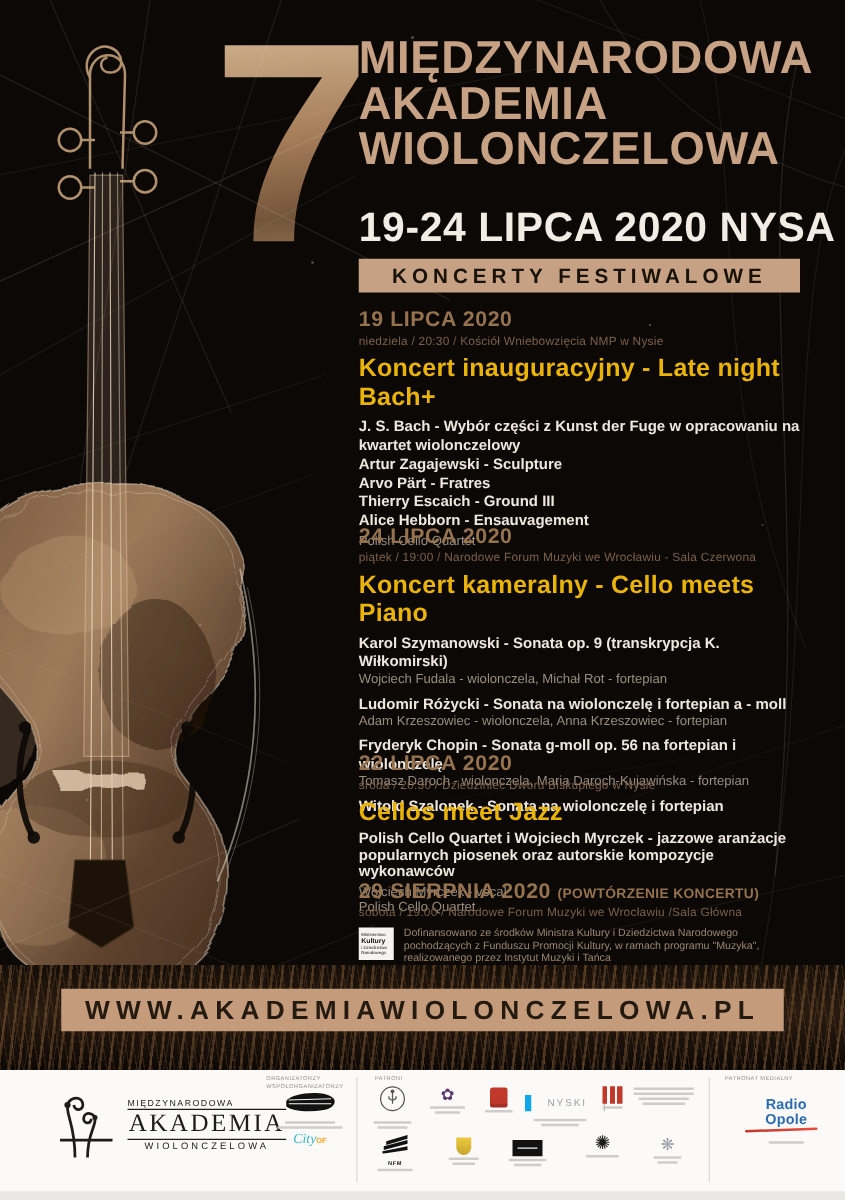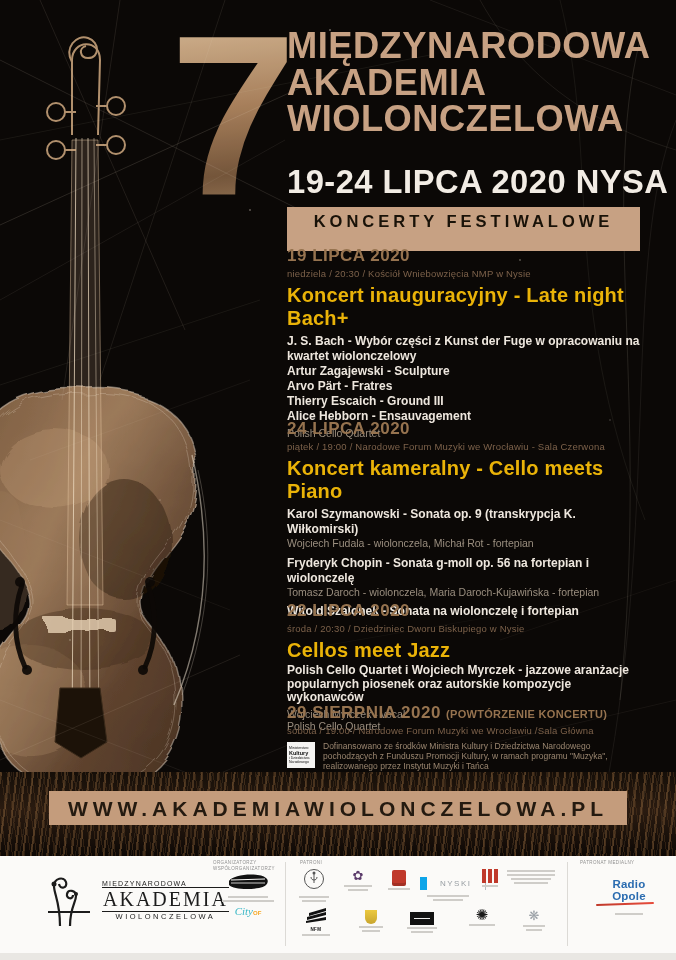--- a/index.html
+++ b/index.html
@@ -21,21 +21,21 @@
       background:linear-gradient(175deg,#e2c29c 0%,#b58a63 45%,#7d5c3f 80%,#a3815f 100%);
       -webkit-background-clip:text;background-clip:text;-webkit-text-fill-color:transparent;color:#b6906c;
       text-shadow:none;opacity:.92;}
 
   
   .title-block{position:absolute;left:287px;top:28px;z-index:5;}
   .title-line{font-size:37px;line-height:36.5px;font-weight:bold;color:#c7a183;letter-spacing:.5px;
               transform:scaleX(.98);transform-origin:left;}
   .date-loc{position:absolute;left:287px;top:163px;z-index:5;font-size:33px;font-weight:bold;
             color:#f2ece4;letter-spacing:.5px;transform:scaleX(.99);transform-origin:left;}
-  .banner{position:absolute;left:287px;top:207px;z-index:5;width:353px;height:44px;line-height:29px;
+  .banner{position:absolute;left:287px;top:207px;z-index:5;width:353px;height:27px;line-height:29px;
           background:#c7a183;color:#191208;font-size:16.5px;font-weight:bold;letter-spacing:4px;
           text-align:center;}
 
   
   .concert{position:absolute;left:287px;width:354px;z-index:5;}
   .c-date{font-size:17px;font-weight:bold;color:#96734f;letter-spacing:.5px;}
   .c-date .note{font-size:11px;letter-spacing:.3px;}
   .c-details{font-size:9.5px;color:#7c614a;margin-top:2px;letter-spacing:.2px;}
   .c-title{font-size:20px;font-weight:bold;color:#eab308;margin:5px 0 4px 0;letter-spacing:.2px;}
   .work{font-size:12px;font-weight:bold;color:#eee7de;line-height:15px;}
@@ -62,21 +62,21 @@
   .footer .strip{position:absolute;left:0;bottom:0;width:676px;height:7px;background:#e9e7e3;}
   .vdiv{position:absolute;top:6px;width:1px;height:84px;background:#dcdad6;}
   .org-logo{position:absolute;left:40px;top:16px;display:flex;align-items:center;gap:4px;}
   .org-text .l1{font-size:7px;letter-spacing:1.2px;color:#1c1c1c;}
   .org-text .l2{font-family:"Liberation Serif",serif;font-size:20px;letter-spacing:2px;color:#1c1c1c;
                 border-top:1px solid #1c1c1c;border-bottom:1px solid #1c1c1c;padding:0 1px;}
   .org-text .l3{font-size:7.5px;letter-spacing:2.5px;color:#1c1c1c;text-align:center;}
   .col-h{position:absolute;font-size:4.5px;color:#8f8f8f;letter-spacing:.4px;line-height:5.5px;}
   .cap{height:2px;background:#cfcdc9;margin:2px auto 0 auto;}
   .litem{position:absolute;text-align:center;}
-  .nyski{font-size:8px;color:#989ea3;letter-spacing:1.5px;border-left:7px solid #0ea5e9;
+  .nyski{font-size:8px;color:#989ea3;letter-spacing:1.5px;border-left:5px solid #0ea5e9;
          border-right:1px solid #b5babe;padding:2px 13px;}
   .radio{font-size:11.5px;font-weight:bold;color:#2b6cb0;letter-spacing:.2px;}
   .radio-swoosh{width:58px;height:2px;background:linear-gradient(90deg,#c0392b,#e74c3c);border-radius:2px;
                 margin-top:1px;transform:rotate(-2deg);}
   .cofm-city{font-family:"Liberation Serif",serif;font-style:italic;font-size:11px;color:#39b7c6;line-height:10px;}
   .cofm-of{font-size:6px;font-weight:bold;color:#f5a623;}
   .cofm-music{font-size:11px;font-weight:bold;letter-spacing:1px;
       background:linear-gradient(90deg,#2eb6c9,#e54f9b,#f7c948,#7ac143);
       -webkit-background-clip:text;background-clip:text;-webkit-text-fill-color:transparent;color:#e54f9b;line-height:8px;margin-top:48px;}
   .redcrest{width:14px;height:16px;background:#c0392b;border-radius:2px;margin:0 auto;
@@ -227,20 +227,24 @@
 
   <section class="concert" style="top:419px">
     <div class="c-date">24 LIPCA 2020</div>
     <div class="c-details">piątek / 19:00 / Narodowe Forum Muzyki we Wrocławiu - Sala Czerwona</div>
     <h2 class="c-title">Koncert kameralny - Cello meets Piano</h2>
     <div class="entry">
       <div class="work">Karol Szymanowski  - Sonata op. 9 (transkrypcja K. Wiłkomirski)</div>
       <div class="perf">Wojciech Fudala - wiolonczela, Michał Rot - fortepian</div>
     </div>
     <div class="entry">
+      <div class="work">Ludomir Różycki  - Sonata na wiolonczelę i fortepian a - moll</div>
+      <div class="perf">Adam Krzeszowiec - wiolonczela, Anna Krzeszowiec - fortepian</div>
+    </div>
+    <div class="entry">
       <div class="work">Fryderyk Chopin - Sonata g-moll op. 56 na fortepian i wiolonczelę</div>
       <div class="perf">Tomasz Daroch - wiolonczela, Maria Daroch-Kujawińska - fortepian</div>
     </div>
     <div class="entry">
       <div class="work">Witold Szalonek - Sonata na wiolonczelę i fortepian</div>
     </div>
   </section>
 
   <section class="concert" style="top:601px">
     <div class="c-date">22 LIPCA 2020</div>

